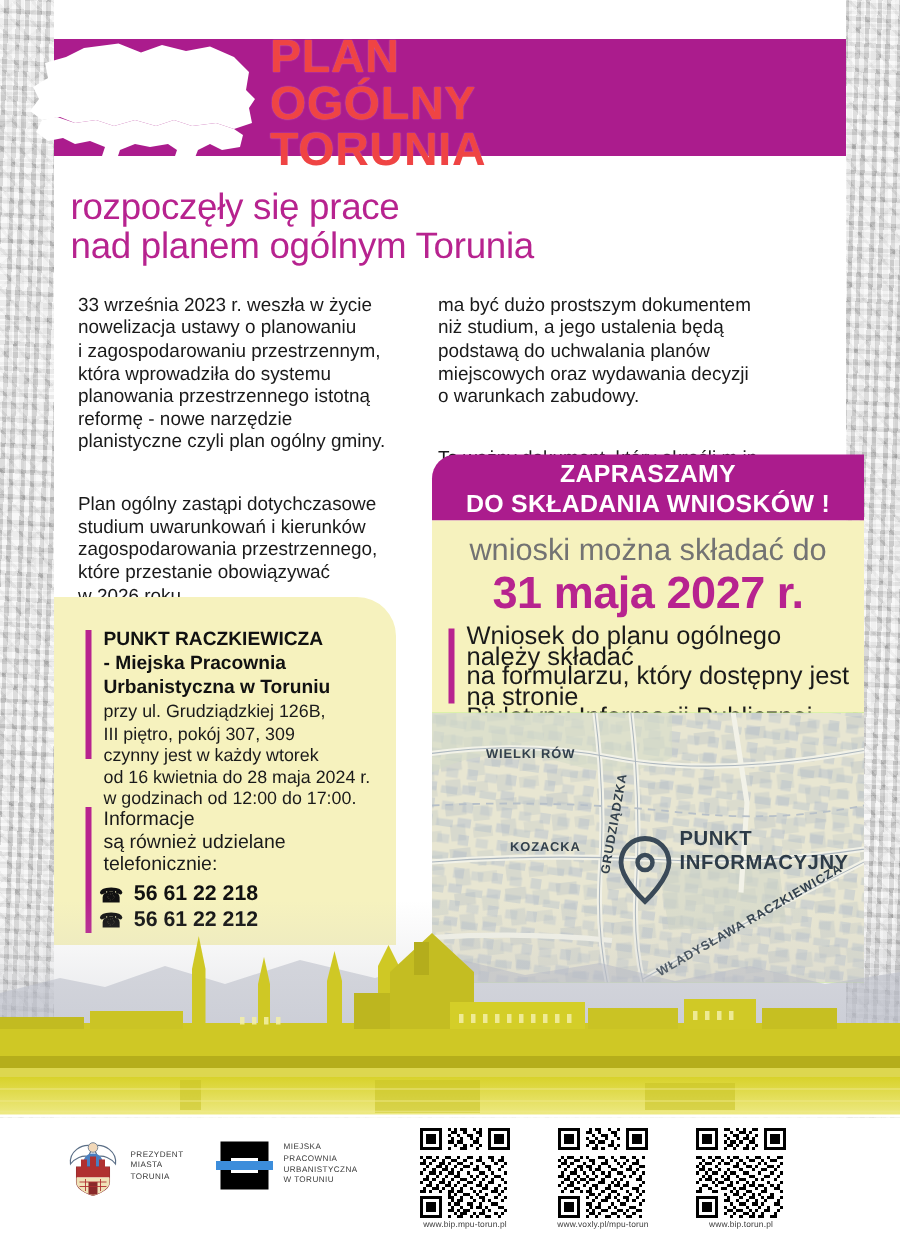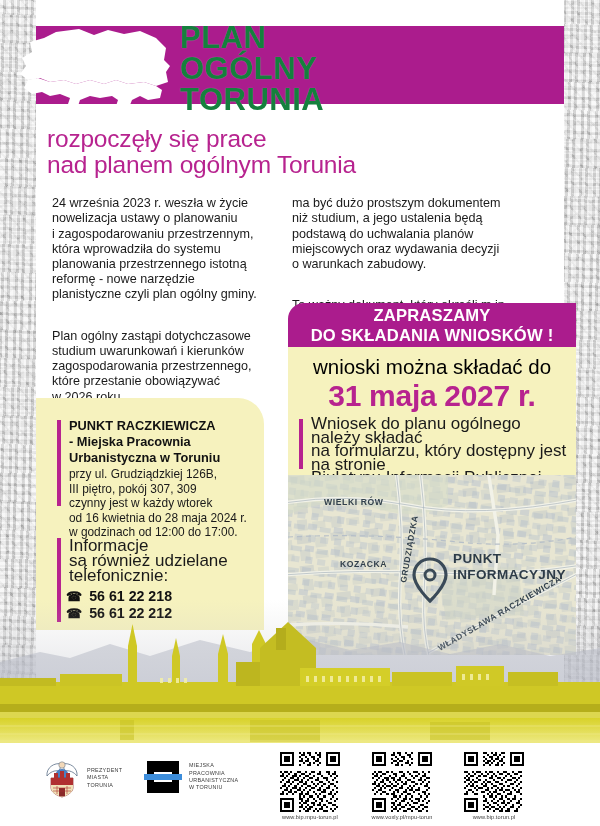--- a/index.html
+++ b/index.html
@@ -45,21 +45,21 @@
     background: #ffffff;
   }
 
   
   .header-band {
     position: absolute; left: 36px; top: 26px; width: 528px; height: 78px;
     background: #AB1C8D;
   }
   .header-title {
     position: absolute; left: 180px; top: 22px;
-    color: #15803d;
+    color: #ef4444;
     font-weight: bold;
     font-size: 31px;
     line-height: 31px;
     letter-spacing: 0.5px;
     white-space: pre-line;
     text-shadow: 0 0 1px rgba(255,255,255,.4);
   }
   .bull-logo {
     position: absolute; left: 16px; top: 26px;
     width: 172px; height: 100px;
@@ -106,21 +106,21 @@
     color: #111111; font-weight: bold; font-size: 12.8px; line-height: 16px;
     white-space: pre-line;
   }
   .ip-body {
     position: absolute; left: 33px; top: 69px; width: 192px;
     color: #1a1a1a; font-size: 11.9px; line-height: 14.6px;
     white-space: pre-line;
   }
   .ip-info {
     position: absolute; left: 33px; top: 140px; width: 190px;
-    color: #1a1a1a; font-size: 17px; line-height: 15px;
+    color: #1a1a1a; font-size: 13px; line-height: 15px;
     white-space: pre-line;
   }
   .ip-phones {
     position: absolute; left: 30px; top: 190px; width: 195px;
   }
   .phone-row {
     display: flex; align-items: center; gap: 7px;
     font-size: 14.2px; font-weight: bold; color: #111111; line-height: 17px;
   }
   .phone-glyph { font-size: 13px; line-height: 17px; }
@@ -140,21 +140,21 @@
     letter-spacing: 0.2px;
   }
 
   
   .deadline-panel {
     position: absolute; left: 288px; top: 347px; width: 288px; height: 128px;
     background: #F6F2BE;
   }
   .dl-line1 {
     position: absolute; left: 0; top: 8px; width: 288px;
-    text-align: center; color: #000000;
+    text-align: center; color: #737373;
     font-size: 20.5px; font-weight: normal; line-height: 24px;
   }
   .dl-date {
     position: absolute; left: 0; top: 31px; width: 288px;
     text-align: center; color: #B7238F;
     font-size: 30px; font-weight: bold; line-height: 35px;
     letter-spacing: -0.3px;
   }
   .dl-accent {
     position: absolute; left: 11px; top: 72px; width: 4px; height: 50px;
@@ -226,21 +226,21 @@
         L140 60 L146 64 L144 72 L132 74 L124 70 L116 74 L112 84 L106 96 L94 98 L98 86
         L102 74 L96 70 L84 72 L74 70 L64 74 L60 86 L56 98 L44 98 L50 84 L54 72
         L44 68 L34 70 L26 66 L16 68 L8 62 Z"></path>
     </svg>
   </div>
 
   <div class="headline">rozpoczęły się prace
 nad planem ogólnym Torunia</div>
 
   <div class="col col-left">
-    <p>24 września 2023 r. weszła w życie
+    <p>33 września 2023 r. weszła w życie
 nowelizacja ustawy o planowaniu
 i zagospodarowaniu przestrzennym,
 która wprowadziła do systemu
 planowania przestrzennego istotną
 reformę - nowe narzędzie
 planistyczne czyli plan ogólny gminy.</p>
     <p>Plan ogólny zastąpi dotychczasowe
 studium uwarunkowań i  kierunków
 zagospodarowania przestrzennego,
 które przestanie obowiązywać

